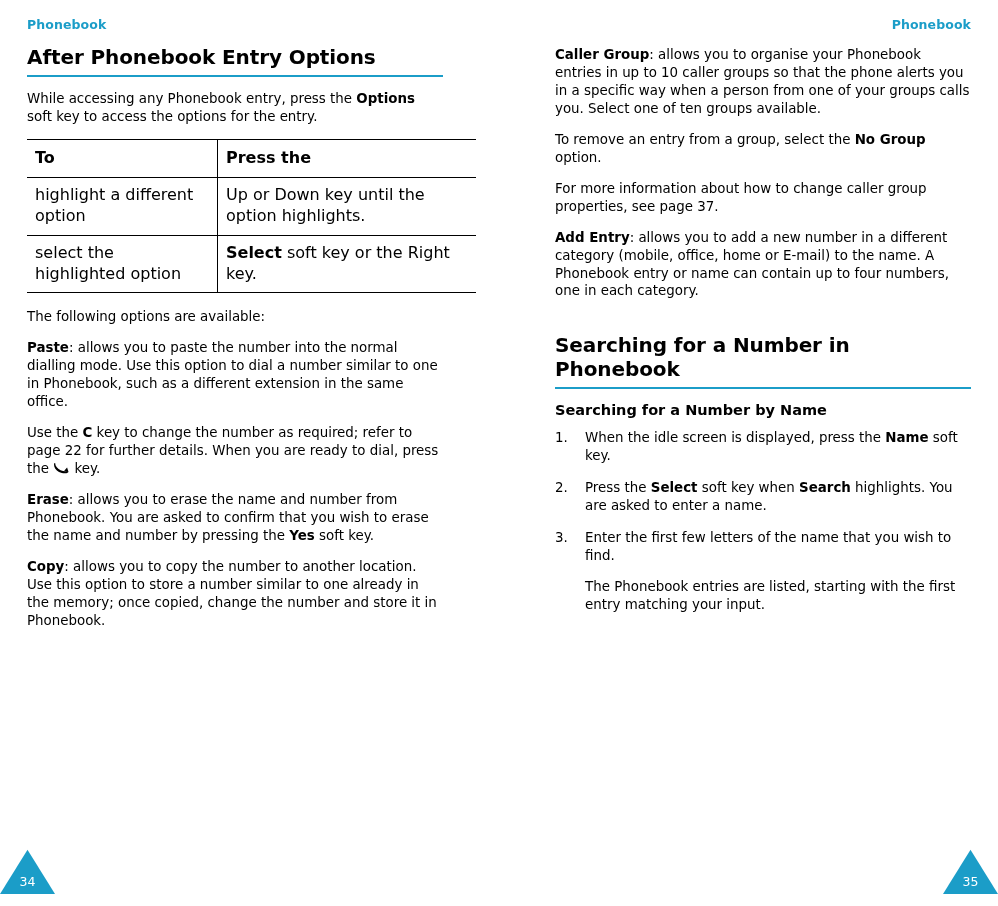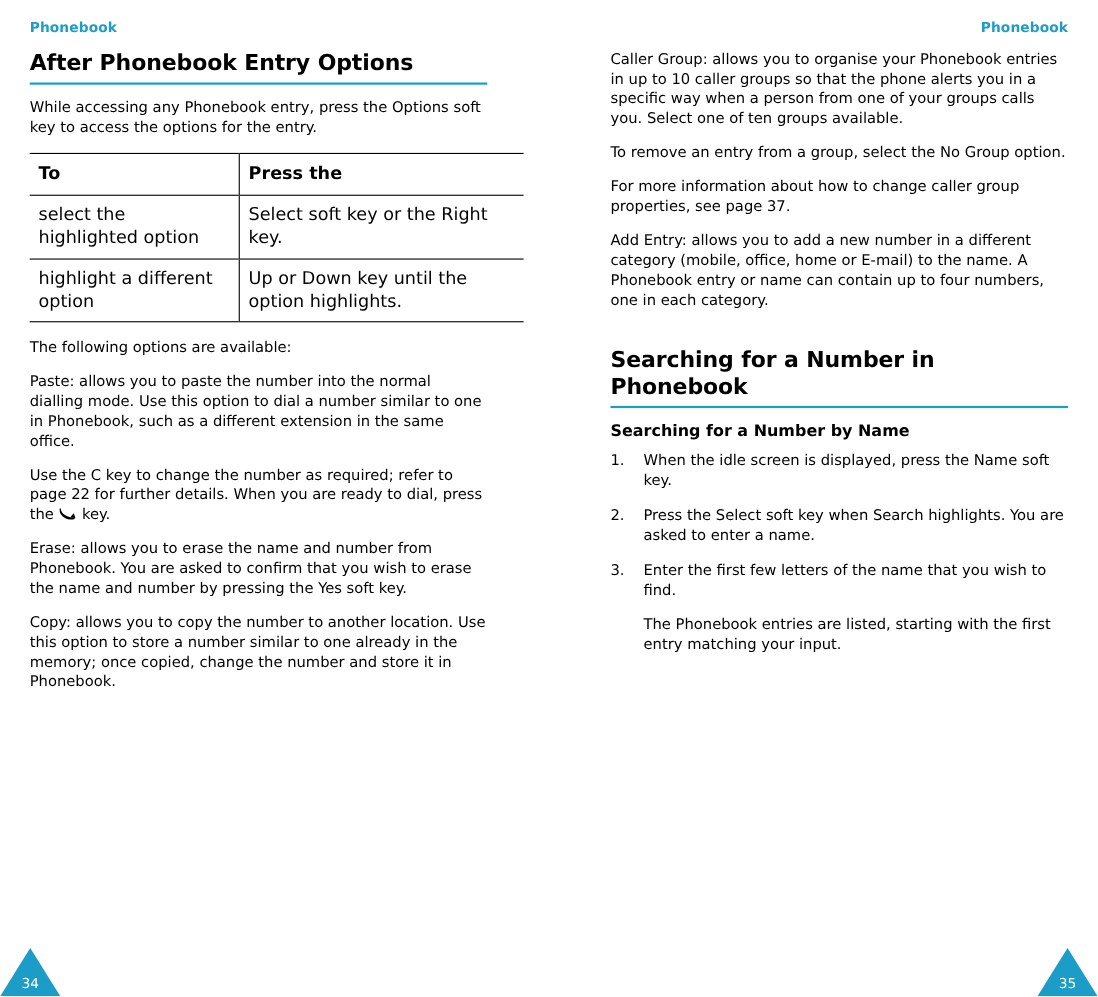--- a/index.html
+++ b/index.html
@@ -67,21 +67,21 @@
     padding: 0;
     line-height: 1.2;
   }
 
   p.body-text {
     font-size: 13.4px;
     line-height: 1.34;
     margin: 0 0 13px 0;
     padding: 0;
   }
-  b { font-weight: normal; }
+  b { font-weight: bold; }
 
   
   table.opt-table {
     border-collapse: collapse;
     width: 416px;
     margin: 3px 0 15px 0;
     table-layout: fixed;
   }
   table.opt-table th,
   table.opt-table td {
@@ -128,21 +128,21 @@
     display: inline-block;
     width: 15px;
     height: 12px;
     vertical-align: -1px;
     margin: 0 1px;
   }
 
   
   .folio {
     position: absolute;
-    bottom: 0;
+    bottom: 12px;
     width: 55px;
     height: 47px;
   }
   .folio .tri {
     position: absolute;
     inset: 0;
     background: #1b9dc8;
   }
   .folio-left  { left: 0; }
   .folio-right { right: 0; }
@@ -174,26 +174,26 @@
 
     <table class="opt-table">
       <thead>
         <tr>
           <th class="c1">To</th>
           <th class="c2">Press the</th>
         </tr>
       </thead>
       <tbody>
         <tr>
+          <td class="c1">highlight a different option</td>
+          <td class="c2"><span>Up or Down key until the option highlights.</span></td>
+        </tr>
+        <tr>
           <td class="c1">select the highlighted option</td>
           <td class="c2"><b>Select</b><span> soft key or the Right key.</span></td>
-        </tr>
-        <tr>
-          <td class="c1">highlight a different option</td>
-          <td class="c2"><span>Up or Down key until the option highlights.</span></td>
         </tr>
       </tbody>
     </table>
 
     <p class="body-text">The following options are available:</p>
 
     <p class="body-text"><b>Paste</b><span>: allows you to paste the number into the normal dialling mode. Use this option to dial a number similar to one in Phonebook, such as a different extension in the same office.</span></p>
 
     <p class="body-text"><span>Use the </span><b>C</b><span> key to change the number as required; refer to page 22 for further details. When you are ready to dial, press the </span><span class="phone-glyph"><svg width="15" height="12" viewBox="0 0 15 12" xmlns="http://www.w3.org/2000/svg">
             <path d="M1.2 1.0 C1.0 3.6 3.0 6.6 6.6 8.2 C9.0 9.3 11.6 9.6 13.6 9.0 L13.9 10.8 C11.2 11.8 7.9 11.4 5.0 9.9 C1.2 7.9 -0.6 4.2 0.2 1.3 Z" fill="#000000"></path>

